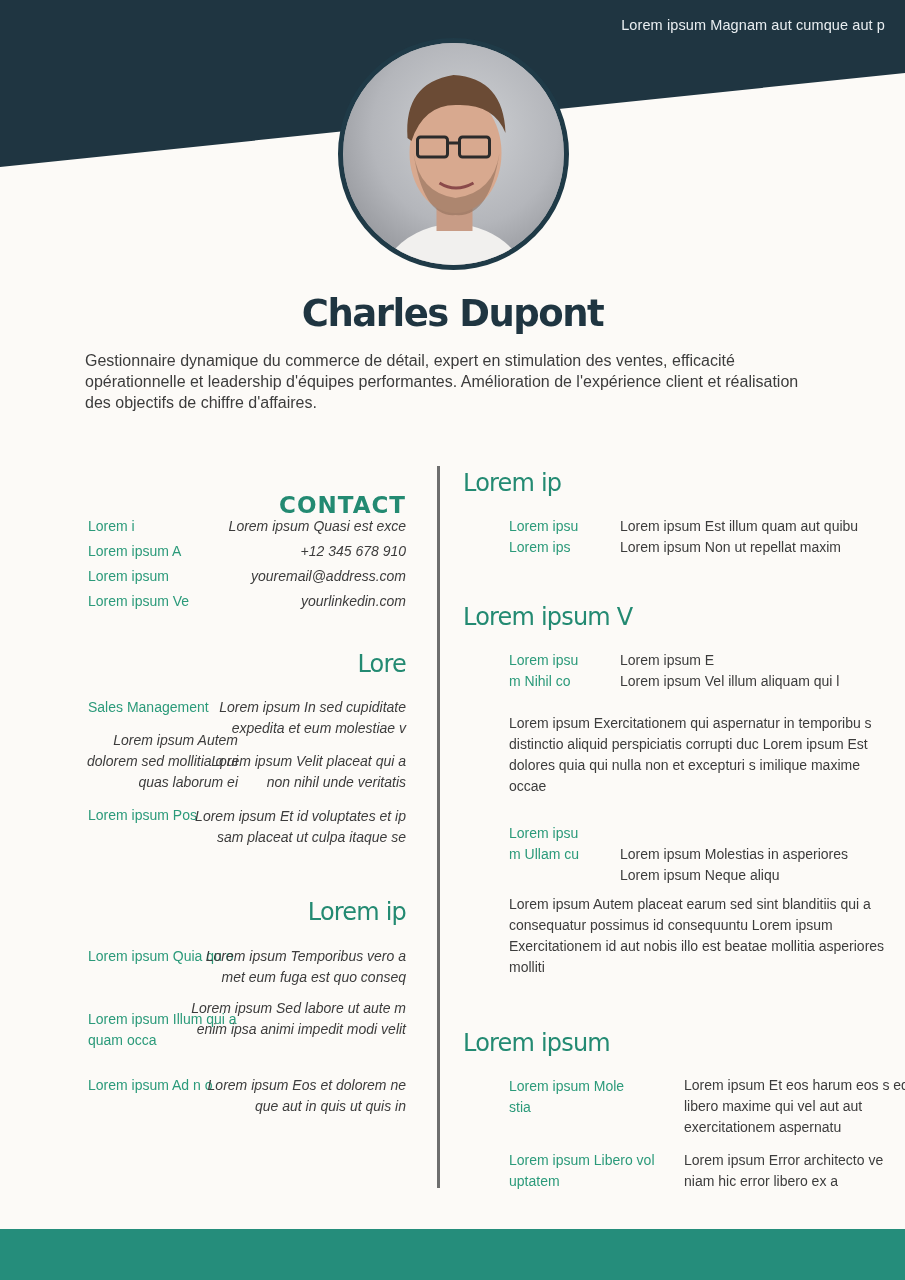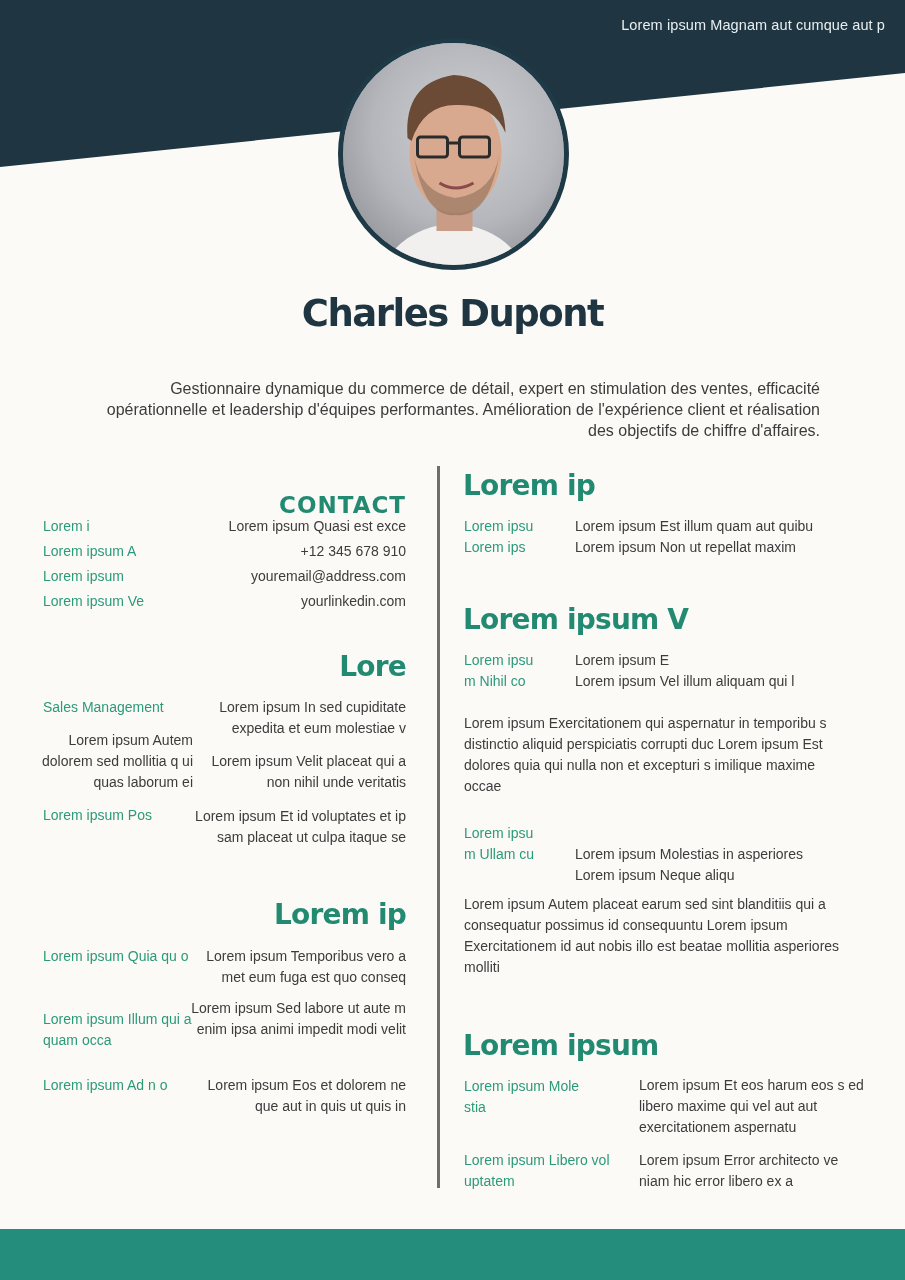--- a/index.html
+++ b/index.html
@@ -26,41 +26,41 @@
       overflow: hidden;
       background: radial-gradient(circle at 55% 40%, #c7c9cc 0%, #b3b5ba 55%, #8e9095 100%);
     }
     .photo svg { width: 100%; height: 100%; display: block; }
     .name {
       position: absolute; left: 0; width: 905px; top: 292px; text-align: center;
       font-family: "DejaVu Sans", sans-serif; font-weight: 900;
       font-size: 37px; color: #1f3541; letter-spacing: -1.5px;
     }
     .summary {
-      position: absolute; left: 85px; width: 735px; top: 350px; text-align: right;
-      font-size: 16px; line-height: 21px; color: #3c3c3c; margin-top: 28px;
+      position: absolute; left: 85px; width: 735px; top: 350px; text-align: left;
+      font-size: 16px; line-height: 21px; color: #3c3c3c;
     }
     .divider {
       position: absolute; left: 437px; top: 466px; width: 3px; height: 722px;
       background: #6e6e6e;
     }
     .sec-title {
-      position: absolute; font-family: "DejaVu Sans", sans-serif; font-weight: 700;
-      color: #238a72; font-size: 28px; letter-spacing: -0.8px;
+      position: absolute; font-family: "DejaVu Sans", sans-serif; font-weight: 400;
+      color: #238a72; font-size: 24px; letter-spacing: -0.8px;
     }
     .sec-title.right-al { right: 499px; text-align: right; }
     .sec-title.left-al { left: 463px; }
     .contact-title {
       position: absolute; right: 499px; top: 468px; font-family: "DejaVu Sans", sans-serif;
       font-weight: 700; color: #238a72; font-size: 23px; letter-spacing: 1px; margin-top: 24px;
     }
     .lbl { color: #2b9a7a; font-size: 14px; line-height: 21px; }
     .val { color: #3c3c3c; font-size: 14px; line-height: 21px; }
-    .abs { position: absolute; }
-    .r { text-align: right; }
+    .abs { position: absolute; margin-left: 45px; }
+    .r { text-align: right; font-style: italic; }
     .footer {
       position: absolute; left: 0; top: 1229px; width: 905px; height: 51px; background: #258d7b;
     }
   </style>
 </head>
 <body>
 
 <div class="header-band"></div>
 <div class="header-tagline">Lorem ipsum Magnam aut cumque aut p</div>
 

